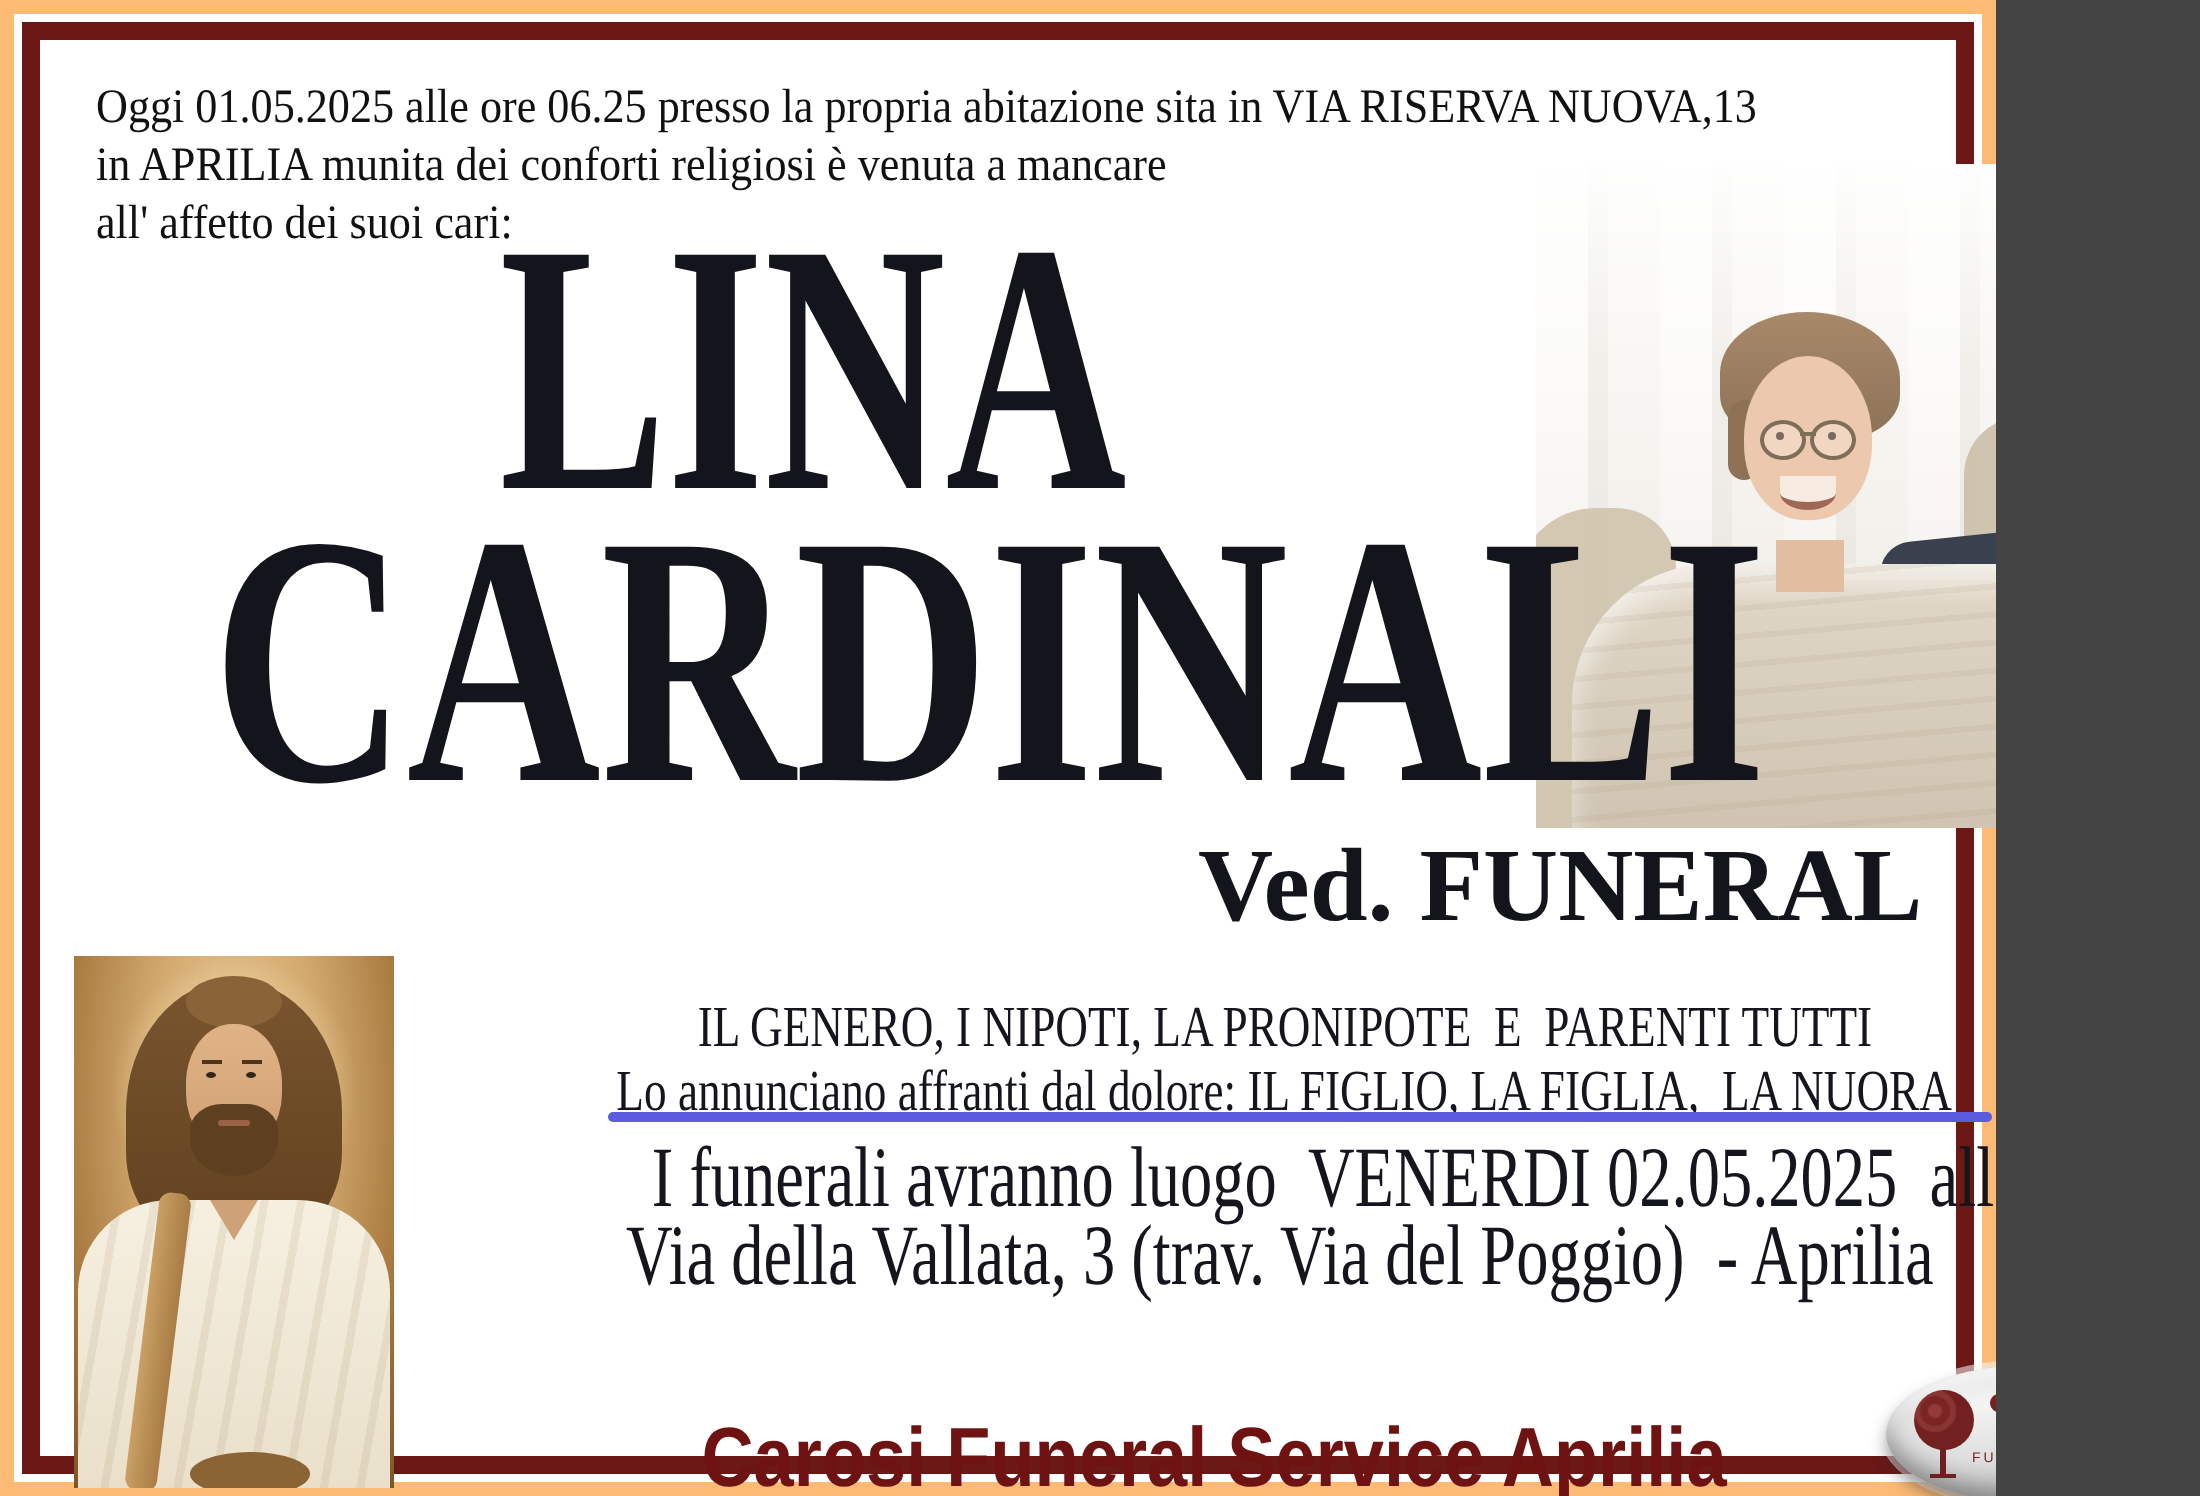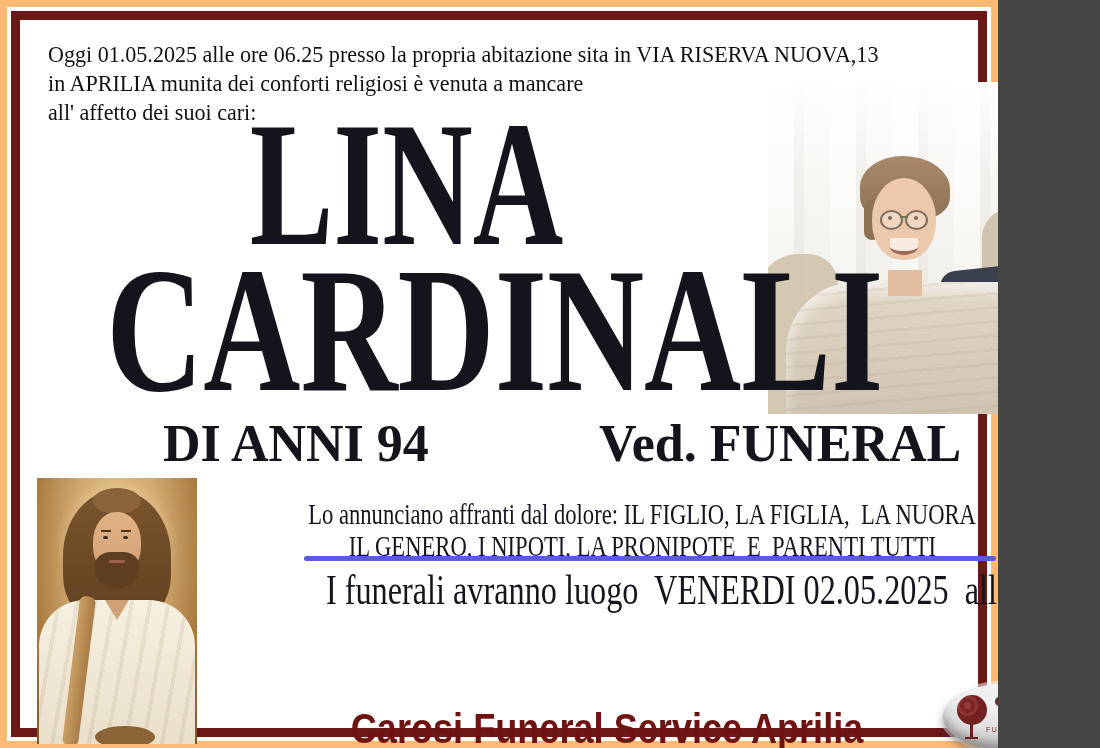--- a/index.html
+++ b/index.html
@@ -169,31 +169,31 @@
         <i class="l"></i>
           <i class="r"></i>
           <b></b>
       </div>
       <div class="p-smile"></div>
     </div>
 
     <div class="name-line name-first">LINA</div>
     <div class="name-line name-last">CARDINALI</div>
 
-    <div class="age-widow age">DI ANNI 94</div>
     <div class="age-widow widow">Ved. FUNERAL</div>
 
     <div class="announce">
+      <div class="ln"><span>IL GENERO, I NIPOTI, LA PRONIPOTE  E  PARENTI TUTTI</span></div>
       <div class="ln"><span>Lo annunciano affranti dal dolore: IL FIGLIO, LA FIGLIA,  LA NUORA</span></div>
-      <div class="ln"><span>IL GENERO, I NIPOTI, LA PRONIPOTE  E  PARENTI TUTTI</span></div>
     </div>
     <div class="underline"></div>
 
     <div class="funeral">
       <div class="ln"><span>I funerali avranno luogo  VENERDI 02.05.2025  alle ore 15.30</span></div>
+      <div class="ln"><span>Via della Vallata, 3 (trav. Via del Poggio)  - Aprilia</span></div>
     </div>
 
     <div class="holy">
       <div class="j-glow"></div>
       <div class="j-hair"></div>
       <div class="j-face"></div>
       <div class="j-brow l"></div>
       <div class="j-brow r"></div>
       <div class="j-eye l"></div>
       <div class="j-eye r"></div>

